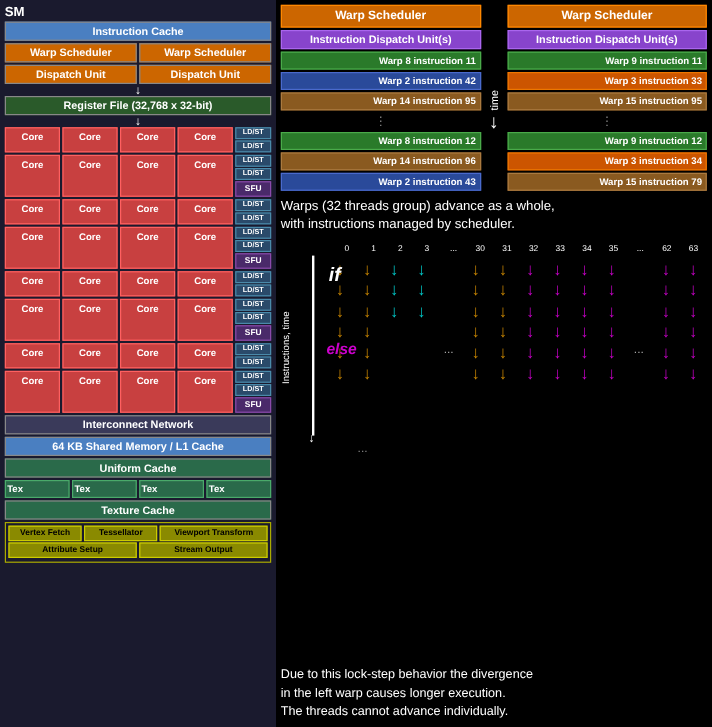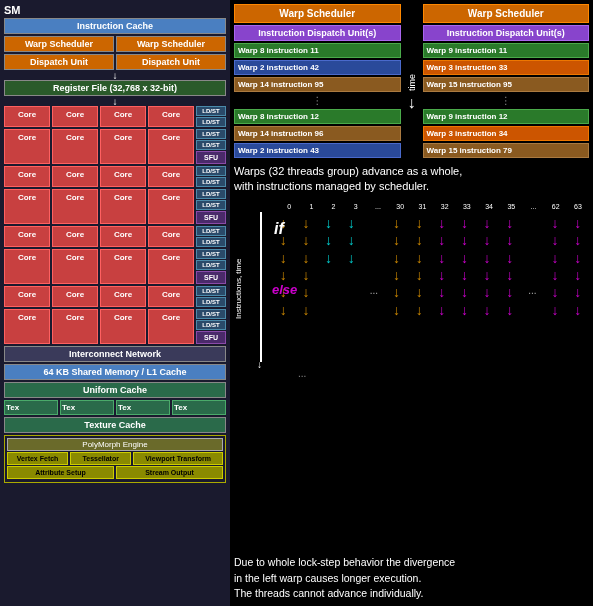--- a/index.html
+++ b/index.html
@@ -224,21 +224,21 @@
       font-size: 9px;
       font-weight: bold;
       text-align: center;
       padding: 2px;
       border: 1px solid #aa66ee;
     }
 
     .warp-instruction {
       font-size: 8px;
       font-weight: bold;
-      text-align: left;
+      text-align: right;
       padding: 2px 3px;
       color: white;
     }
 
     .wi-green { background: #2a7a2a; border: 1px solid #4aaa4a; }
     .wi-blue { background: #2a4a9a; border: 1px solid #4a6acc; }
     .wi-brown { background: #8a5a20; border: 1px solid #aa7a40; }
     .wi-orange { background: #cc5500; border: 1px solid #ee7700; }
 
     .dots-row {
@@ -430,21 +430,20 @@
   <div class="tex-row">
     <div class="tex-box">Tex</div>
     <div class="tex-box">Tex</div>
     <div class="tex-box">Tex</div>
     <div class="tex-box">Tex</div>
   </div>
 
   <div class="block texture-cache">Texture Cache</div>
 
   <div style="border:1px solid #aaaa00; padding:2px; margin-top:2px;">
-    <div class="polymorph-label">PolyMorph Engine</div>
     <div class="polymorph-row">
       <div class="poly-box">Vertex Fetch</div>
       <div class="poly-box">Tessellator</div>
       <div class="poly-box poly-box-wide">Viewport Transform</div>
     </div>
     <div class="polymorph-row">
       <div class="poly-box">Attribute Setup</div>
       <div class="poly-box">Stream Output</div>
     </div>
   </div>
@@ -621,18 +620,18 @@
       </div>
     </div>
 
     <div style="margin-left:44px;display:flex;gap:4px;justify-content:flex-start;margin-top:2px;">
       <div style="color:#888;font-size:10px;margin-left:20px;">...</div>
     </div>
 
   </div>
 
   <div class="bottom-desc">
-    <span>Due to whole lock-step behavior the divergence</span><br>
+    <span>Due to this lock-step behavior the divergence</span><br>
     <span>in the left warp causes longer execution.</span><br>
     <span>The threads cannot advance individually.</span>
   </div>
 
 </div>
 
 </body></html>

